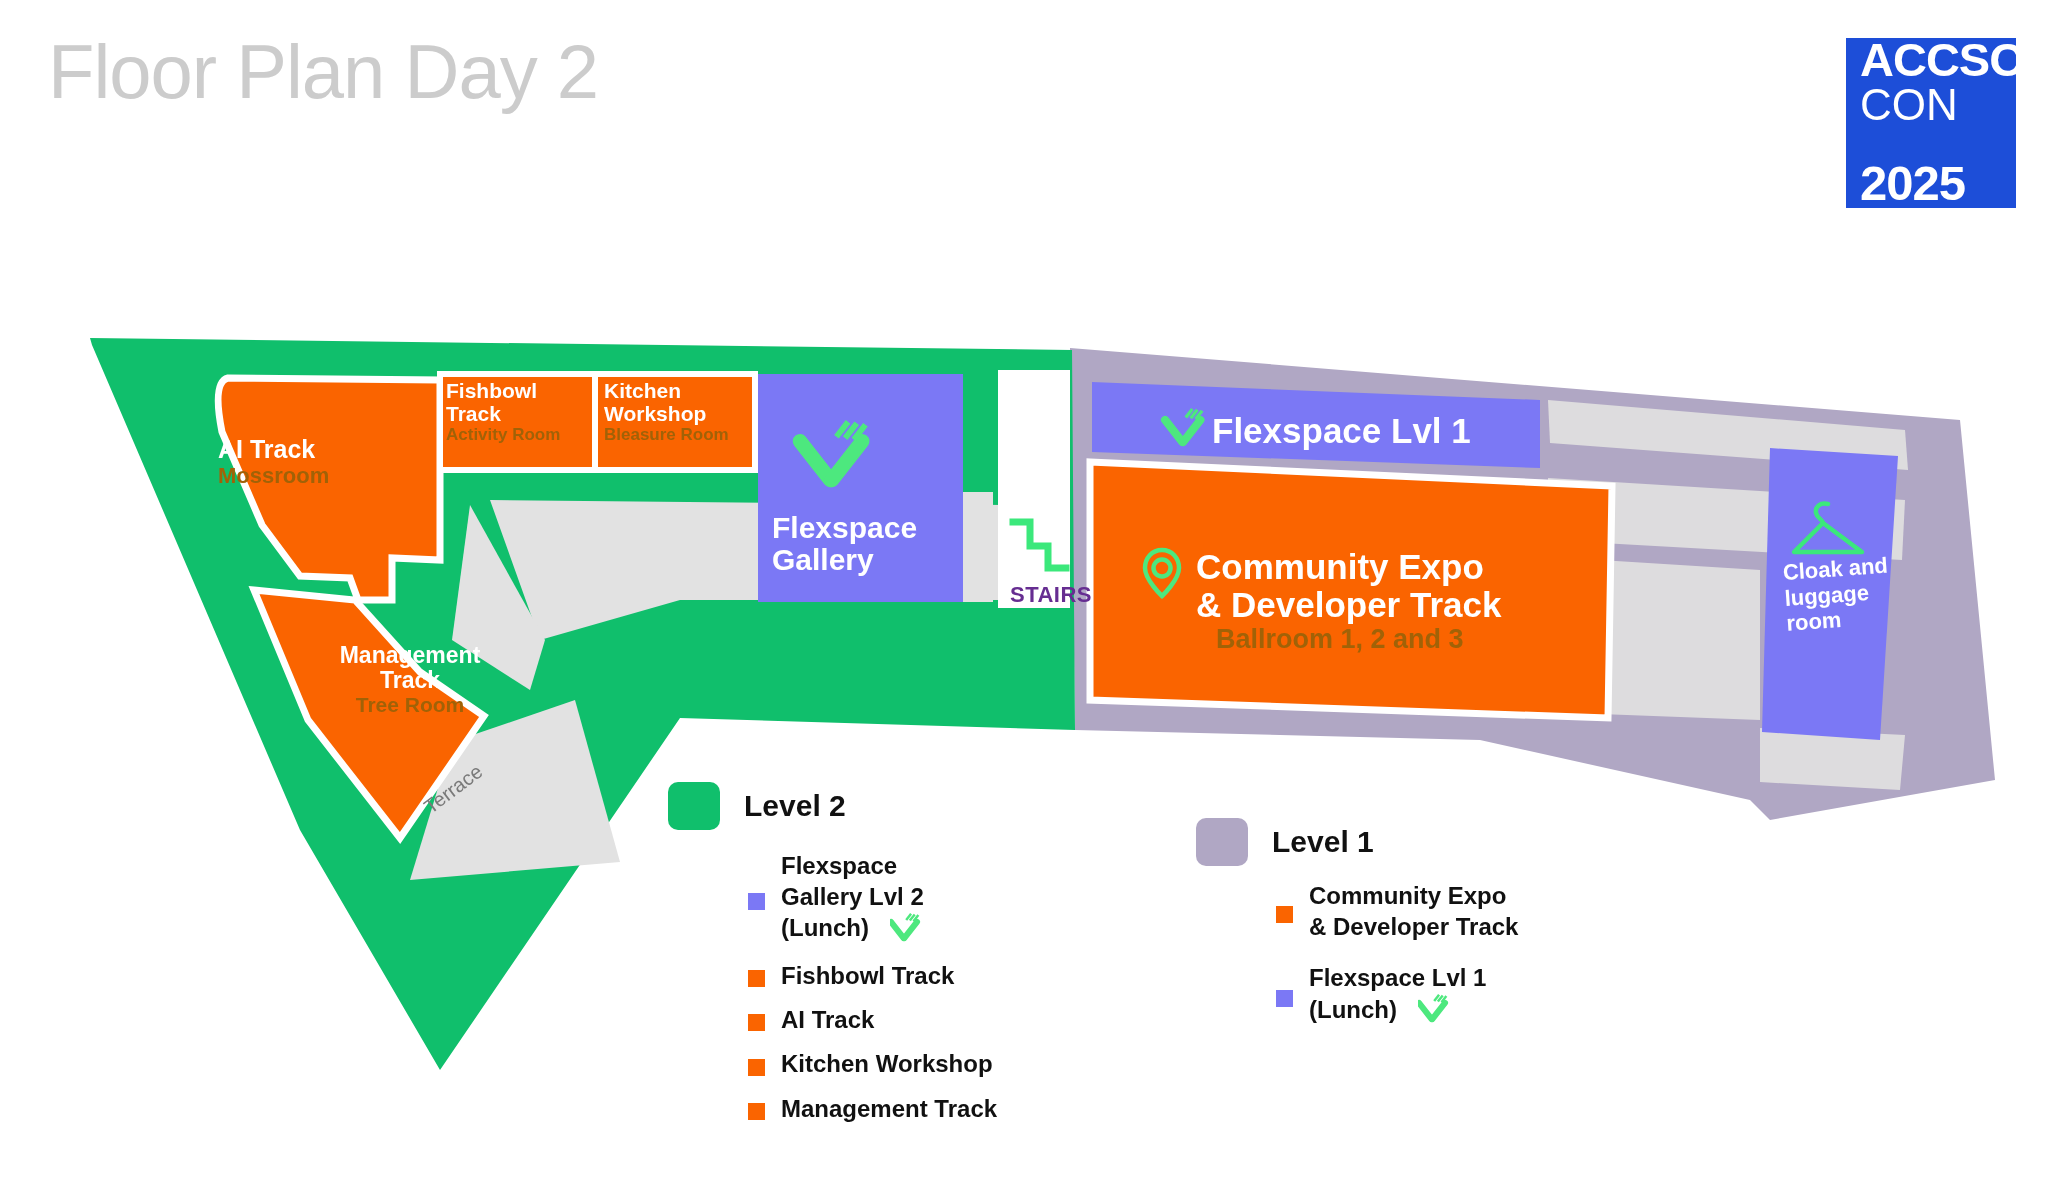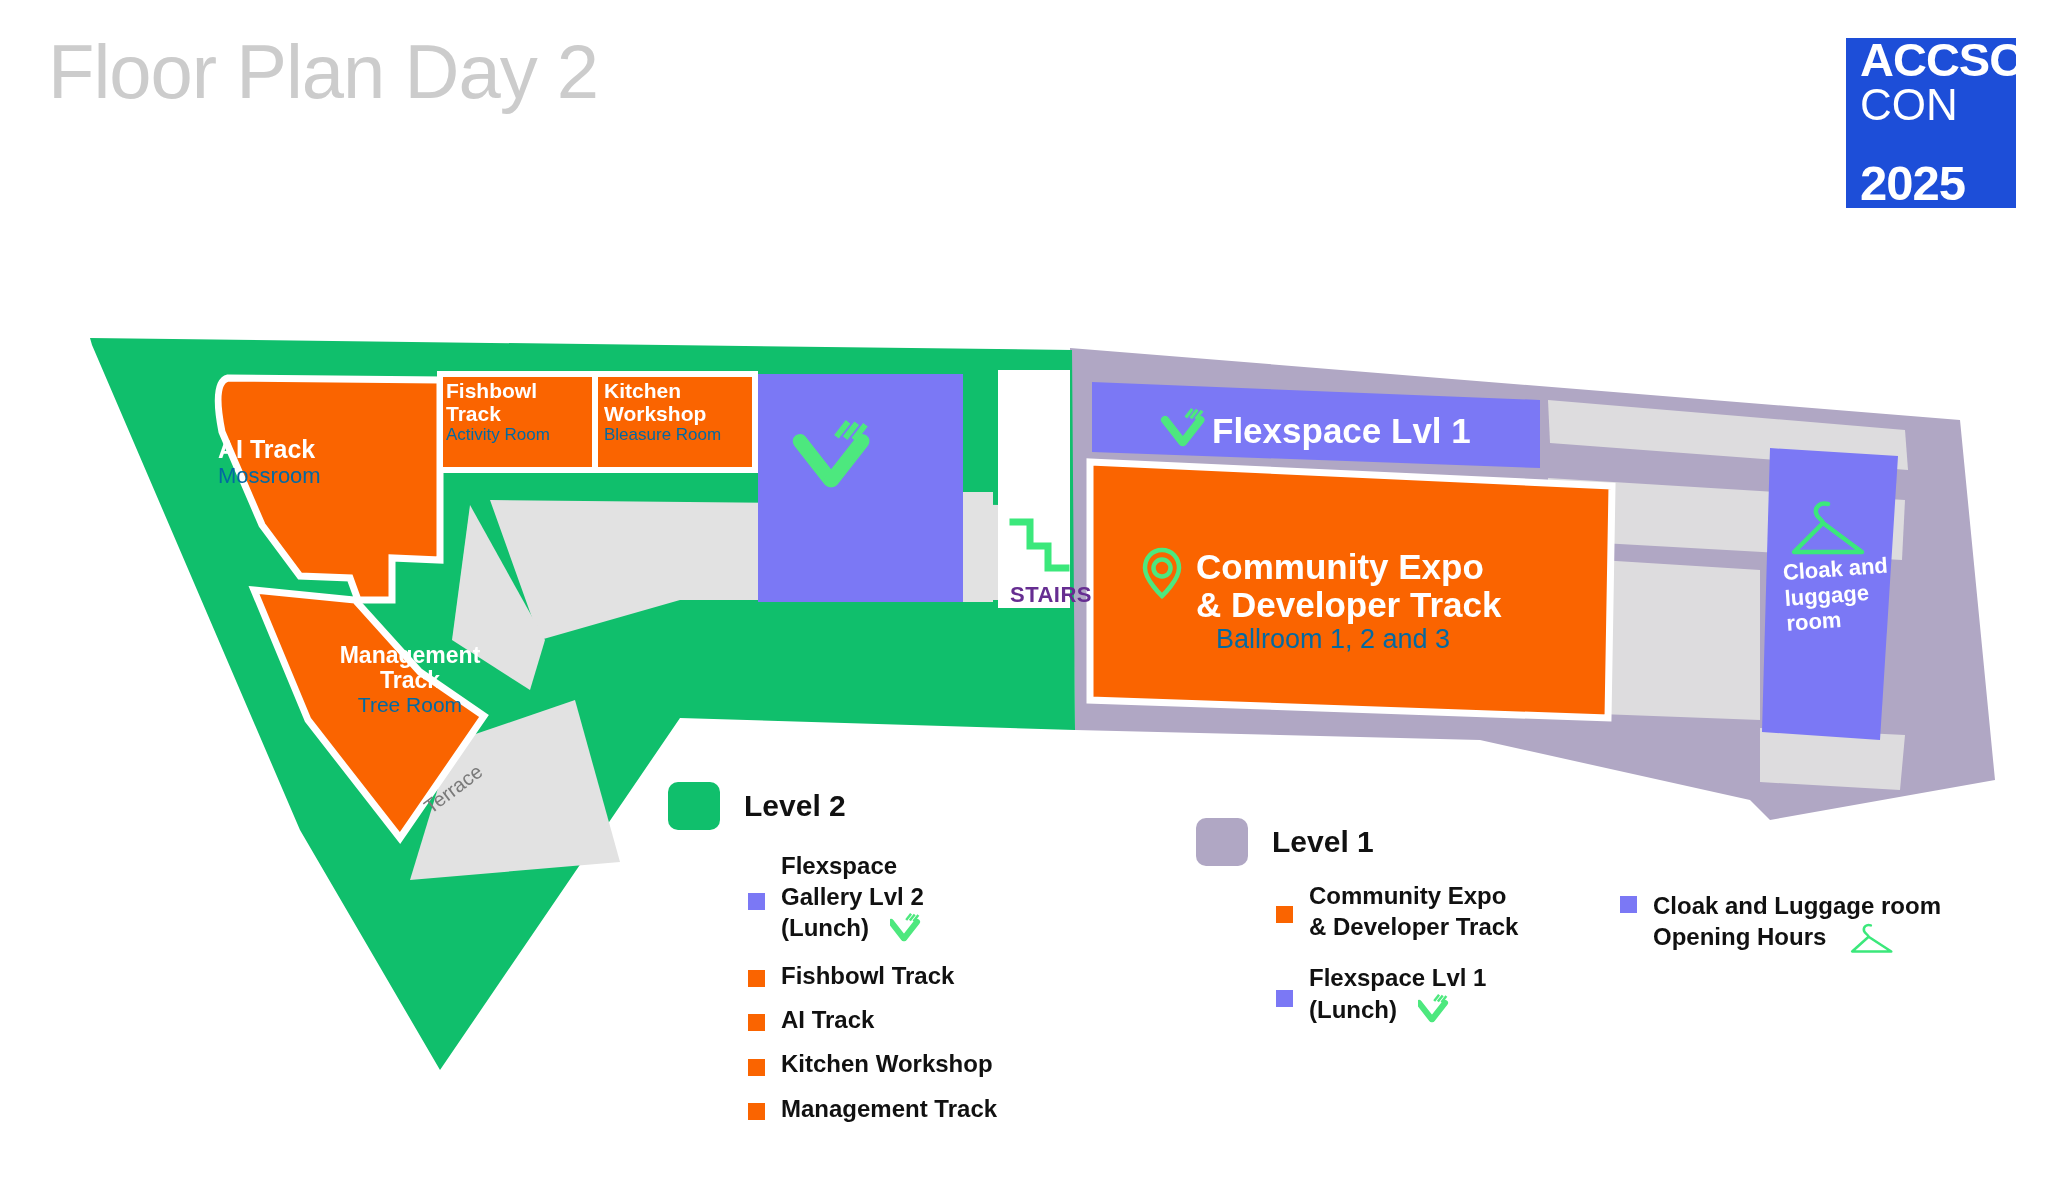--- a/index.html
+++ b/index.html
@@ -27,21 +27,21 @@
   .logo-l1 { font-size:47px; font-weight:700; color:#fff; line-height:0.95; letter-spacing:-1px;}
   .logo-l2 { font-size:44px; font-weight:300; color:#fff; line-height:1.0; letter-spacing:0px;}
   .logo-l3 { font-size:49px; font-weight:700; color:#fff; line-height:1.0; letter-spacing:-1px;margin-top:32px;}
 
   
   #map { position:absolute; left:0; top:0; width:2048px; height:1198px; }
 
   
   .room-label { position:absolute; pointer-events:none; }
   .rl-title { color:#ffffff; font-weight:700; line-height:1.08; }
-  .rl-sub   { color:#0369a1; font-weight:400; line-height:1.15; }
+  .rl-sub   { color:#a16207; font-weight:700; line-height:1.15; }
 
   #lbl-ai { left:218px; top:436px; }
   #lbl-ai .rl-title { font-size:25px; }
   #lbl-ai .rl-sub { font-size:22px; }
 
   #lbl-fish { left:446px; top:380px; }
   #lbl-fish .rl-title { font-size:21px; }
   #lbl-fish .rl-sub { font-size:17px; }
 
   #lbl-kitchen { left:604px; top:380px; }
@@ -199,20 +199,23 @@
   <div class="room-label" id="lbl-kitchen">
     <div class="rl-title" style="width:120px">Kitchen Workshop</div>
     <div class="rl-sub">Bleasure Room</div>
   </div>
 
   <div class="room-label" id="lbl-mgmt">
     <div class="rl-title">Management Track</div>
     <div class="rl-sub">Tree Room</div>
   </div>
 
+  <div class="room-label" id="lbl-flexgal">
+    <div class="rl-title" style="width:160px">Flexspace Gallery</div>
+  </div>
 
   <div class="room-label" id="lbl-terrace">Terrace</div>
 
   <div class="room-label" id="lbl-stairs">STAIRS</div>
 
   <div class="room-label" id="lbl-flex1">
     <div class="rl-title">Flexspace Lvl 1</div>
   </div>
 
   <div class="room-label" id="lbl-comm">
@@ -295,27 +298,16 @@
           <rect x="24" y="0" width="4" height="13" fill="#4DE87E" transform="rotate(38 26 6)"></rect>
           <rect x="30" y="1" width="4" height="13" fill="#4DE87E" transform="rotate(38 32 7)"></rect>
           <rect x="36" y="2" width="4" height="13" fill="#4DE87E" transform="rotate(38 38 8)"></rect>
         </svg>
       </span>
     </div>
   </div>
 
   <div class="legend-list" id="legend-cloak">
 
-    <div class="cloak-title-row">
-      <span class="legend-dot" style="background:#7B78F5"></span>
-      <span class="legend-text">
-        <span>Cloak and Luggage room</span><br>
-        <span>Opening Hours</span>
-        <svg class="inline-icon" width="50" height="34" viewBox="0 0 80 60">
-          <path d="M38,6 C30,3 24,9 26,16 C28,21 33,22 34,26" fill="none" stroke="#3BE87B" stroke-width="4.5" stroke-linecap="round"></path>
-          <path d="M34,26 L5,52 L74,52 Z" fill="none" stroke="#3BE87B" stroke-width="4.5" stroke-linejoin="round"></path>
-        </svg>
-      </span>
-    </div>
 
   </div>
 
 </div>
 
 </body></html>

